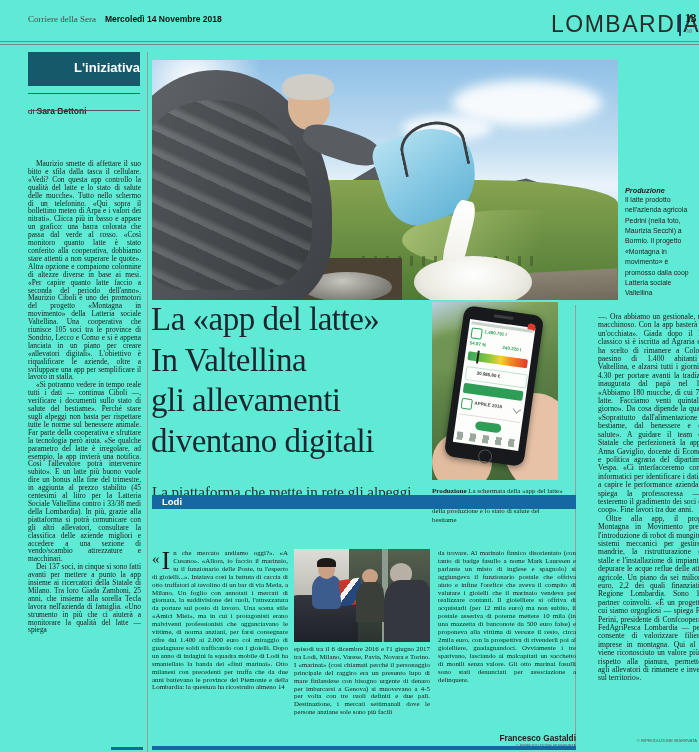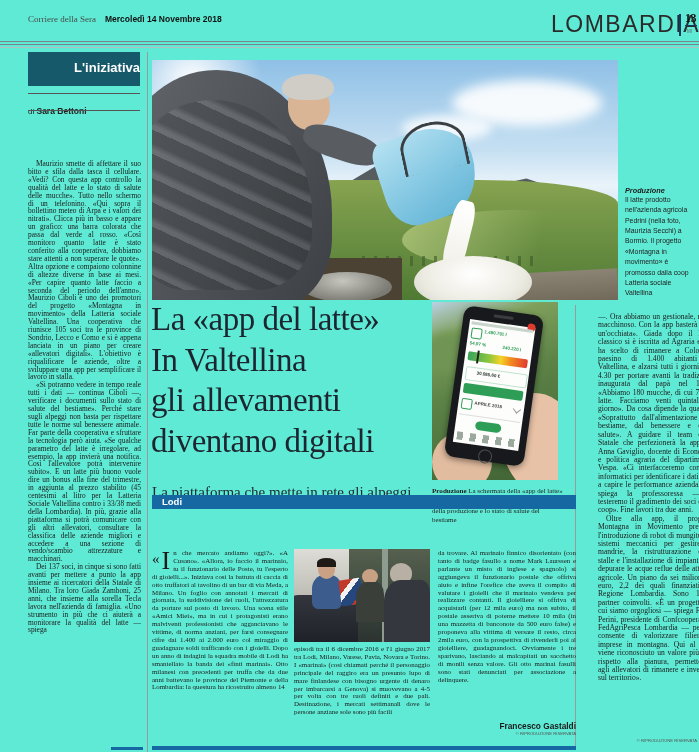--- a/index.html
+++ b/index.html
@@ -43,21 +43,21 @@
   .copyr{font-family:"Liberation Sans",sans-serif;font-size:4.2px;color:#555;text-align:right;}
   
   .lodibar{left:152px;top:495px;width:424px;height:14px;background:#1668a2;}
   .lodibar span{display:block;padding-left:10px;font-size:9.5px;line-height:14px;font-weight:bold;color:#fff;}
   .lodihead{left:152px;top:509px;width:428px;font-size:19.5px;letter-spacing:-0.4px;color:#1d2530;}
   .lcol{top:549px;overflow:hidden;}
   .lcol p,.lcol div.t{margin:0;font-size:6.9px;line-height:7.9px;}
   .openq{float:left;font-size:15px;line-height:14px;margin:3px 2px 0 0;}
   .dropcap{float:left;font-size:26px;line-height:22px;margin:1px 3px 0 0;}
   .author{left:438px;top:721px;width:138px;text-align:right;}
-  .author .nm{font-size:8.3px;font-weight:bold;}
+  .author .nm{font-size:8.3px;font-weight:bold;margin-top:12px;}
   .bluebar{background:#1668a2;}
   
   .ph{overflow:hidden;}
   .ph *{position:absolute;}
 </style>
 </head>
 <body>
 
 <div id="page">
 

